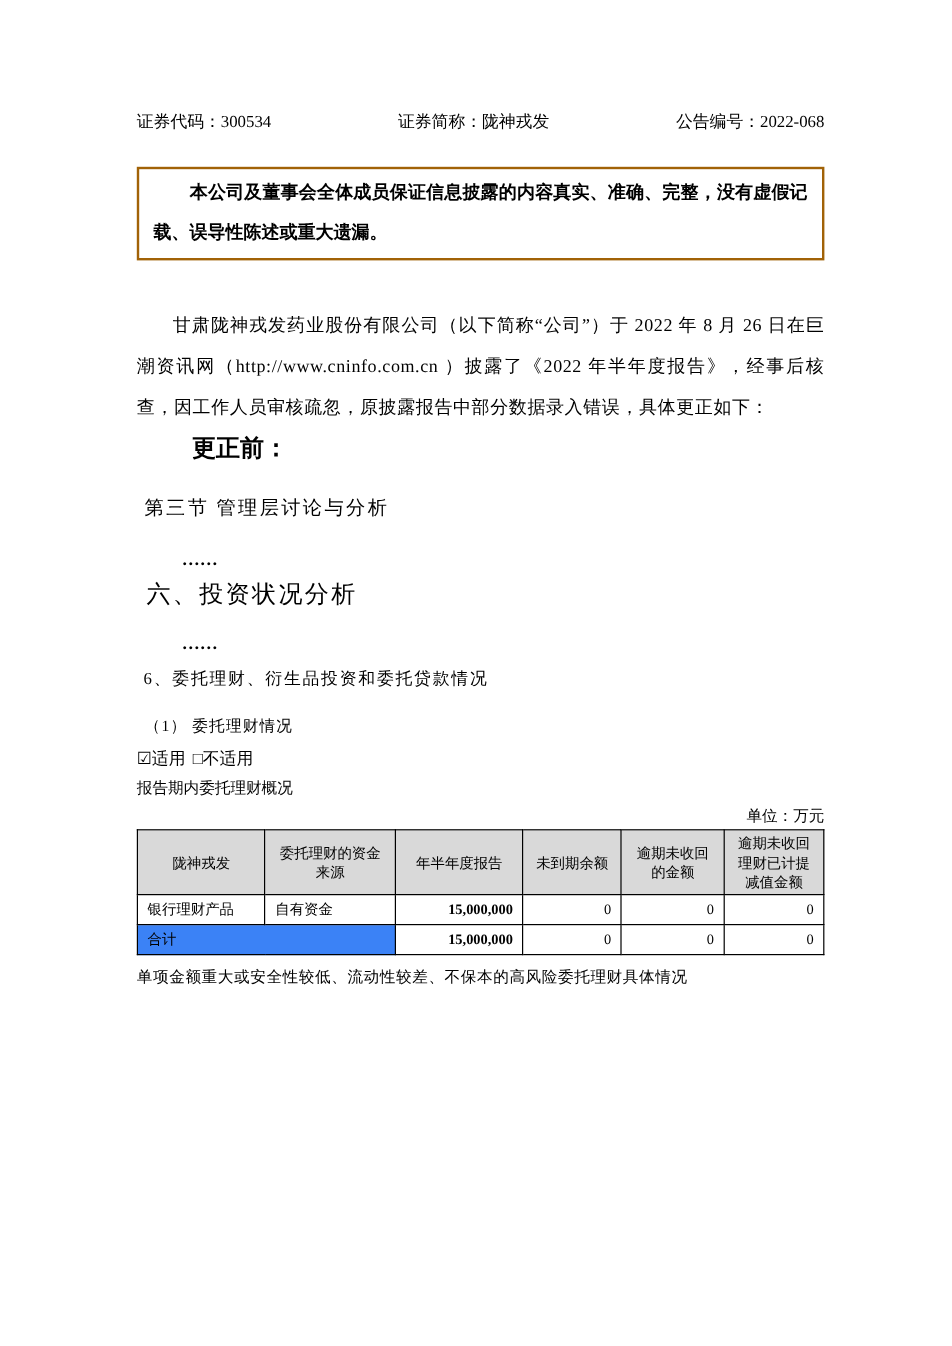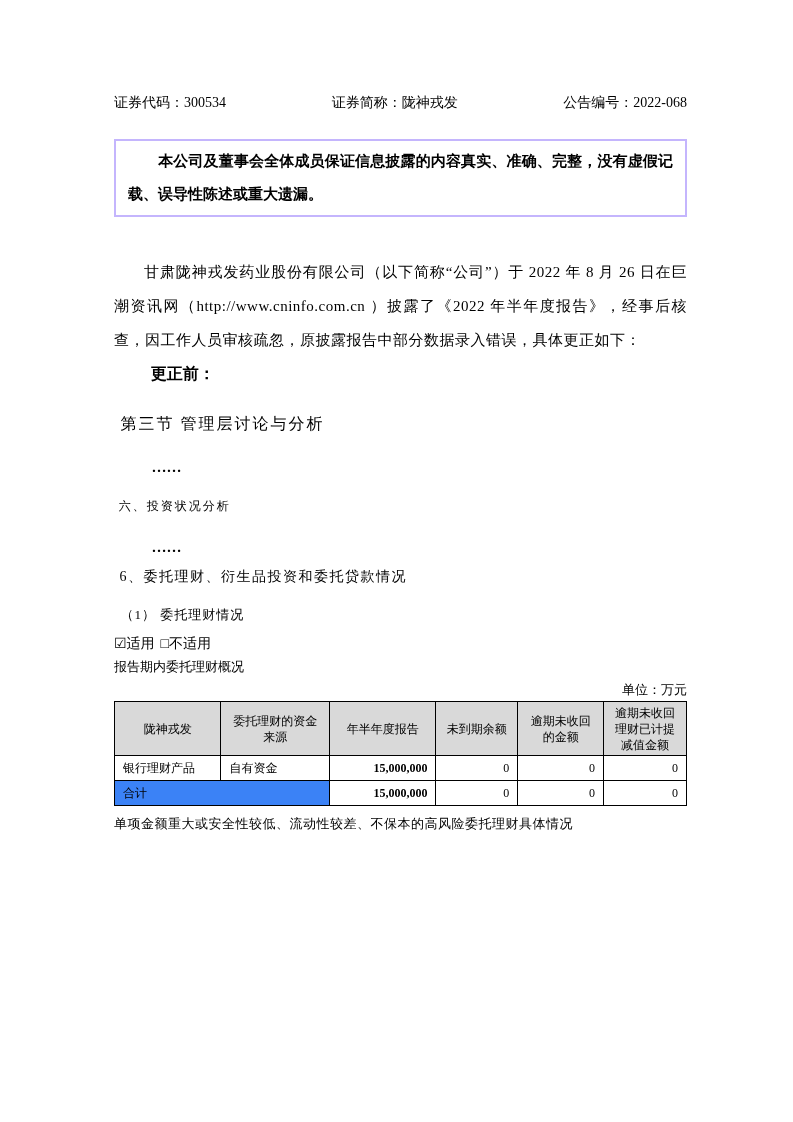--- a/index.html
+++ b/index.html
@@ -31,21 +31,21 @@
     text-align: center;
     font-family: "Liberation Sans", "DejaVu Sans", sans-serif;
     font-weight: bold;
     font-size: 20px;
     line-height: 38px;
     letter-spacing: 1px;
   }
   
   .declaration-box {
     margin-top: 27px;
-    border: 2px solid #c4b5fd;
+    border: 2px solid #a16207;
     padding: 3px 12px 5px 12px;
     font-family: "Liberation Sans", "DejaVu Sans", sans-serif;
     font-weight: bold;
     font-size: 15px;
     line-height: 33px;
     text-align: justify;
   }
   .declaration-box .indent { display: inline-block; width: 2em; }
   
   .intro {
@@ -53,42 +53,42 @@
     font-size: 15px;
     line-height: 34px;
     text-align: justify;
     text-indent: 2em;
     letter-spacing: 0.5px;
   }
   .before-label {
     margin-top: 6px;
     font-family: Liberation Sans, sans-serif;
     font-weight: bold;
-    font-size: 16px;
+    font-size: 20px;
     line-height: 22px;
     text-indent: 2.3em;
   }
   .chapter {
     margin-top: 28px;
     font-size: 16px;
     line-height: 22px;
     letter-spacing: 2px;
     text-indent: 0.4em;
   }
   .dots {
     margin-top: 22px;
     font-weight: bold;
     font-size: 15px;
     line-height: 20px;
     text-indent: 2.5em;
   }
   .dots2 { margin-top: 20px; }
   .item-heading {
-    margin-top: 18px;
-    font-size: 12px;
+    margin-top: 8px;
+    font-size: 20px;
     line-height: 22px;
     letter-spacing: 2px;
     text-indent: 0.4em;
   }
   .sub-heading {
     margin-top: 10px;
     font-size: 14px;
     line-height: 20px;
     letter-spacing: 1.5px;
     text-indent: 0.4em;

